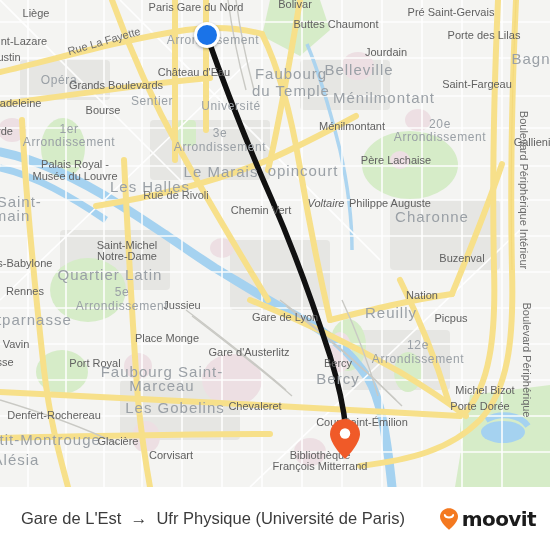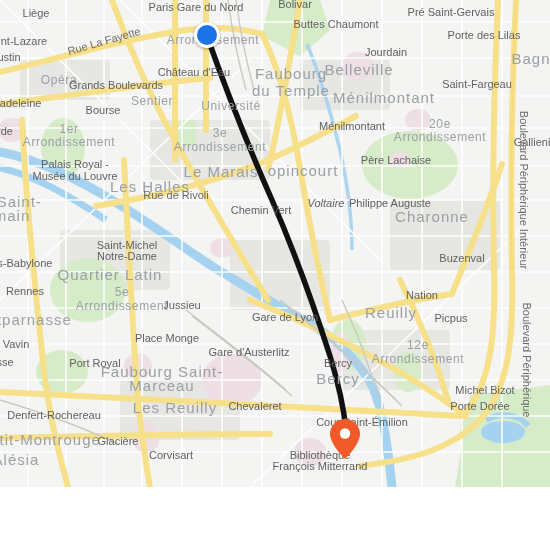--- a/index.html
+++ b/index.html
@@ -363,21 +363,21 @@
         <div class="maplabel area" style="left: 418px; top: 345px;">12e</div>
         <div class="maplabel area" style="left: 418px; top: 359px;">Arrondissement</div>
         <div class="maplabel poi" style="left: 338px; top: 363px;">Bercy</div>
         <div class="maplabel big" style="left: 338px; top: 379px;">Bercy</div>
         <div class="maplabel poi" style="left: 5px; top: 362px;">sse</div>
         <div class="maplabel poi" style="left: 95px; top: 363px;">Port Royal</div>
         <div class="maplabel big" style="left: 162px; top: 372px;">Faubourg Saint-</div>
         <div class="maplabel big" style="left: 162px; top: 386px;">Marceau</div>
         <div class="maplabel poi" style="left: 465px; top: 390px; margin-left: 20px;">Michel Bizot</div>
         <div class="maplabel poi" style="left: 255px; top: 406px;">Chevaleret</div>
-        <div class="maplabel big" style="left: 175px; top: 408px;">Les Reuilly</div>
+        <div class="maplabel big" style="left: 175px; top: 408px;">Les Gobelins</div>
         <div class="maplabel poi" style="left: 480px; top: 406px;">Porte Dorée</div>
         <div class="maplabel poi" style="left: 54px; top: 415px;">Denfert-Rochereau</div>
         <div class="maplabel poi" style="left: 362px; top: 422px;">Cour Saint-Émilion</div>
         <div class="maplabel big" style="left: 40px; top: 440px;">Petit-Montrouge</div>
         <div class="maplabel poi" style="left: 118px; top: 441px;">Glacière</div>
         <div class="maplabel poi" style="left: 171px; top: 455px;">Corvisart</div>
         <div class="maplabel poi" style="left: 320px; top: 455px;">Bibliothèque</div>
         <div class="maplabel poi" style="left: 320px; top: 466px; text-align: right;">François Mitterrand</div>
         <div class="maplabel big" style="left: 16px; top: 460px;">Alésia</div>
         <div class="maplabel street" style="left: 104px; top: 41px; transform: translate(-50%, -50%) rotate(-16deg);">Rue La Fayette</div>
@@ -388,13 +388,29 @@
     <div id="dest-marker">
       <svg viewBox="0 0 32 42" width="32" height="42">
         <path d="M16 1 C 7.7 1 1 7.7 1 16 c0 10.5 15 25 15 25 s15-14.5 15-25 C31 7.7 24.3 1 16 1 z" fill="#f05a28"></path>
         <circle cx="16" cy="15.5" r="5.2" fill="#ffffff"></circle>
       </svg>
     </div>
 
 
   </div>
 
+  <div id="footer">
+
+    <div id="route-summary">
+      <span>Gare de L'Est</span>
+      <span class="arrow">→</span>
+      <span>Ufr Physique (Université de Paris)</span>
+    </div>
+
+    <div id="moovit-logo">
+      <svg width="24" height="24" viewBox="0 0 24 24">
+        <path d="M12 1.2 C 6.9 1.2 3 5.0 3 9.7 c0 5.8 9 13.1 9 13.1 s9-7.3 9-13.1 C21 5.0 17.1 1.2 12 1.2 z" fill="#f47920"></path>
+        <path d="M7.8 8.0 C 8.6 11.4 15.4 11.4 16.2 8.0" fill="none" stroke="#ffffff" stroke-width="1.9" stroke-linecap="round"></path>
+      </svg>
+      <span class="wordmark">moovit</span>
+    </div>
+  </div>
 </div>
 
 </body></html>

